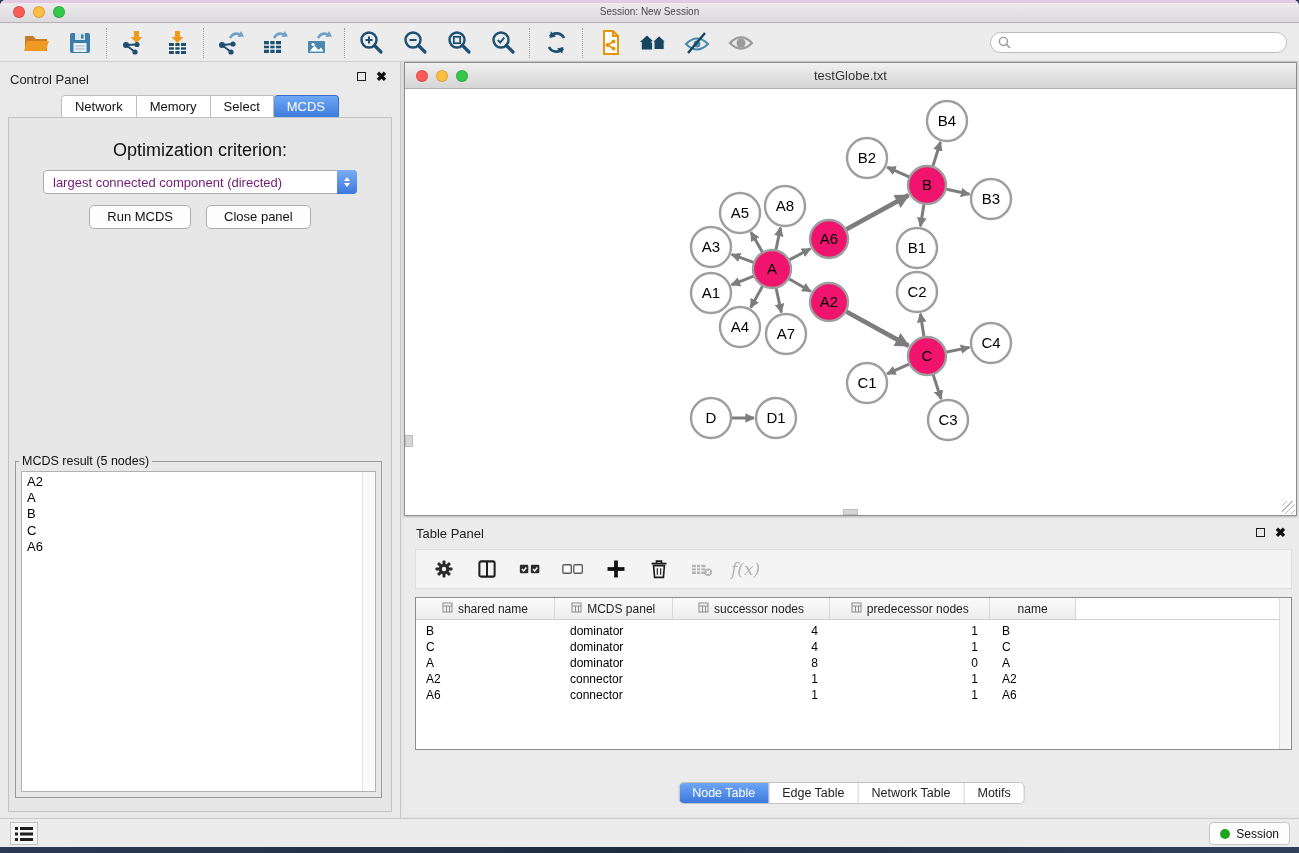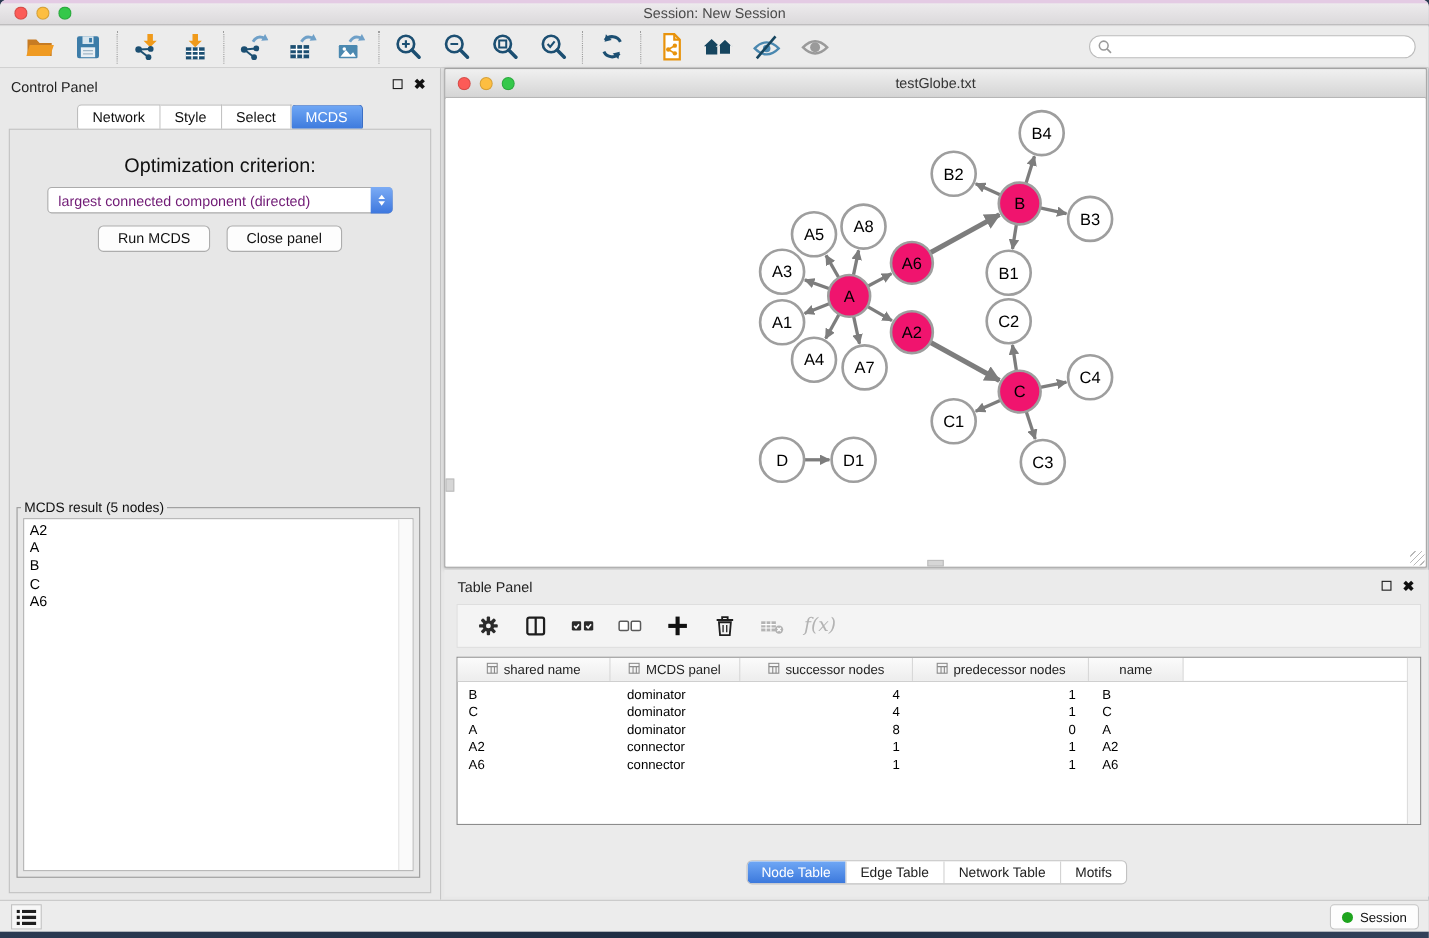--- a/index.html
+++ b/index.html
@@ -6,21 +6,21 @@
   html,body { width:1299px; height:853px; background:#2B3A52; font-family:"Liberation Sans", sans-serif; }
   .app { position:relative; width:1299px; height:853px; background:#E8E8E8; overflow:hidden; border-radius:6px 6px 0 0; }
 
   
   .titlebar { position:absolute; top:0; left:0; right:0; height:23px;
     background:linear-gradient(#F0EEF0,#DBD9DB); border-bottom:1px solid #B5B3B5; }
   .titlebar-tint { position:absolute; top:0; left:0; right:0; height:3px; background:#E4CBE4; }
   .lights { position:absolute; left:13px; top:6px; display:flex; gap:8px; }
   .light { width:12px; height:12px; border-radius:50%; border:1px solid rgba(0,0,0,.15); }
   .light.red { background:#FC5B57; } .light.yellow { background:#FDBE41; } .light.green { background:#34C84A; }
-  .win-title { text-align:center; line-height:23px; font-size:13px; color:#4A4A4A; }
+  .win-title { text-align:center; line-height:23px; font-size:10px; color:#4A4A4A; }
 
   
   .toolbar { position:absolute; top:24px; left:0; right:0; height:38px; background:#ECECEC;
     border-bottom:1px solid #CFCFCF; display:flex; align-items:center; padding:0 10px; }
   .tgroup { display:flex; align-items:center; gap:16px; padding:0 12px; }
   .tsep { width:0; height:30px; border-left:1px dotted #9D9D9D; }
   .ticon { width:28px; height:28px; display:flex; align-items:center; justify-content:center; }
   .searchbox { margin-left:auto; margin-right:2px; width:297px; height:21px; background:#fff;
     border:1px solid #BCBCBC; border-radius:11px; display:flex; align-items:center; padding:0 7px; gap:5px; }
   .searchbox input { border:none; outline:none; flex:1; font-size:12px; background:transparent; font-family:inherit; }
@@ -281,21 +281,21 @@
   <div class="main">
 
     <div class="control-panel">
       <div class="cp-title">Control Panel</div>
       <div class="panel-ctrls">
         <span class="float-box"></span>
         <span class="close-x">✖</span>
       </div>
       <div class="cp-tabs" id="cp-tabs">
           <div class="cp-tab">Network</div>
-          <div class="cp-tab">Style</div>
+          <div class="cp-tab">Memory</div>
           <div class="cp-tab">Select</div>
           <div class="cp-tab selected">MCDS</div>
         </div>
       <div class="cp-content">
         <div class="opt-label">Optimization criterion:</div>
         <div class="criterion">
           <span class="criterion-text">largest connected component (directed)</span>
           <span class="stepper">
               <span class="tri-up"></span>
               <span class="tri-dn"></span>

